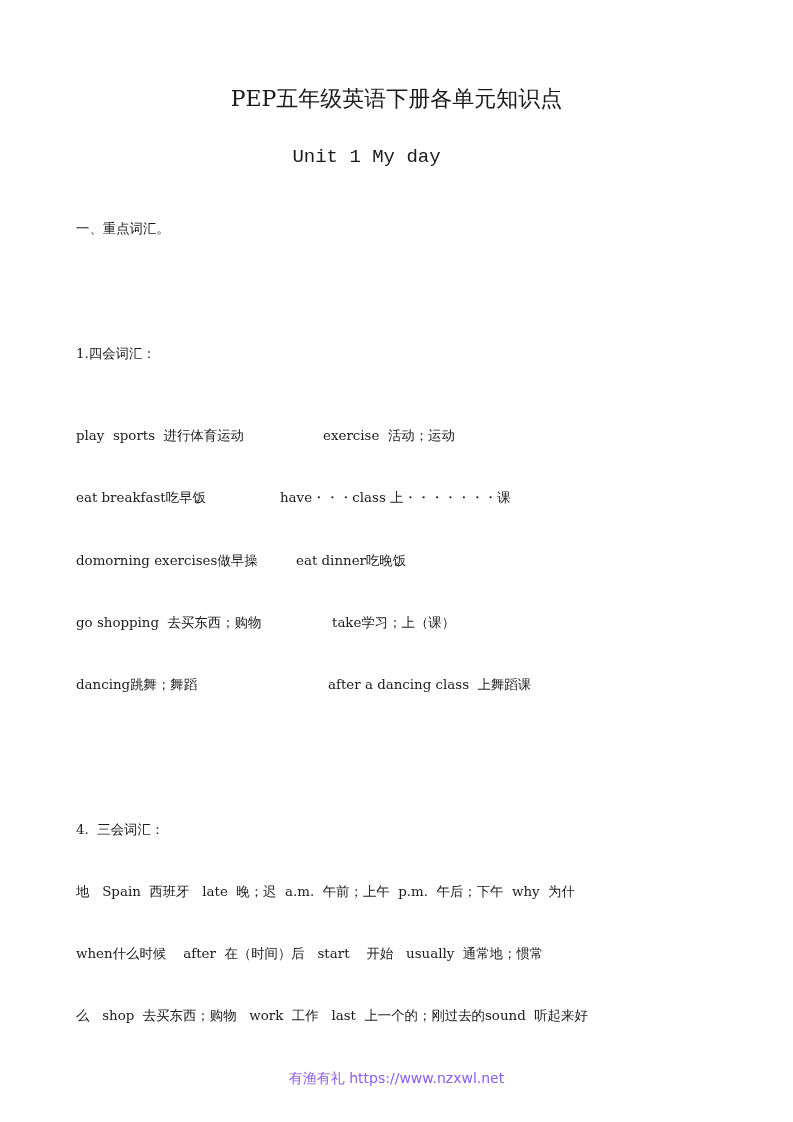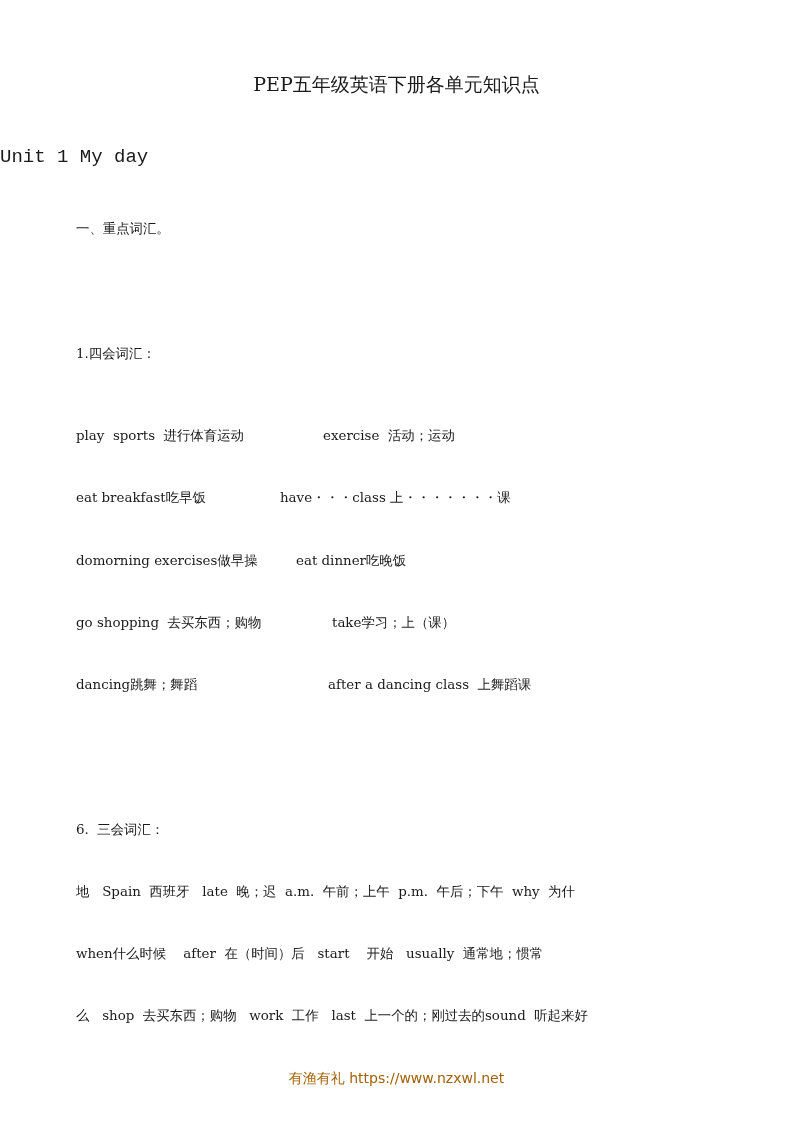--- a/index.html
+++ b/index.html
@@ -3,35 +3,35 @@
   <meta charset="utf-8">
   <style>
     html, body { margin: 0; padding: 0; background: #ffffff; }
     body {
       width: 793px; height: 1122px; position: relative; overflow: hidden;
       font-family: "DejaVu Serif", "Liberation Serif", serif;
       color: #1a1a1a;
     }
     .page { position: absolute; left: 0; top: 0; width: 793px; height: 1122px; }
     .doc-title {
-      position: absolute; left: 0; width: 793px; top: 72px; text-align: center;
-      font-size: 19px; font-family: "DejaVu Serif", "Liberation Serif", serif; letter-spacing: 0px;
+      position: absolute; left: 0; width: 793px; top: 84px; text-align: center;
+      font-size: 22px; font-family: "DejaVu Serif", "Liberation Serif", serif; letter-spacing: 0px;
     }
     .unit-title {
-      position: absolute; left: 0; width: 733px; top: 146px; 
+      position: absolute; left: 0; width: 733px; top: 146px; text-align: center;
       font-size: 19px; font-family: "Liberation Mono", "DejaVu Sans Mono", monospace;
     }
     .body-text {
       position: absolute; left: 76px; width: 650px;
       font-size: 13.4px; line-height: 20.7px; white-space: pre;
     }
     .line { height: 20.7px; white-space: pre; overflow: visible; }
     .footer {
       position: absolute; left: 0; width: 793px; top: 1070px; text-align: center;
-      font-family: "DejaVu Sans", "Liberation Sans", sans-serif; font-size: 14px; color: #a16207;
+      font-family: "DejaVu Sans", "Liberation Sans", sans-serif; font-size: 14px; color: #8b5cf6;
     }
     .seg { display: inline-block; }
   </style>
 </head>
 <body>
 
 <div class="page">
   <div class="doc-title">PEP五年级英语下册各单元知识点</div>
   <div class="unit-title">Unit 1 My day</div>
 
@@ -40,21 +40,21 @@
     <div class="line"></div>
     <div class="line">1.四会词汇：</div>
 
     <div class="line"><span class="seg" style="width:247px">play  sports  进行体育运动</span><span class="seg">exercise  活动；运动</span></div>
     <div class="line"><span class="seg" style="width:204px">eat breakfast吃早饭</span><span class="seg">have・・・class 上・・・・・・・课</span></div>
     <div class="line"><span class="seg" style="width:220px">domorning exercises做早操</span><span class="seg">eat dinner吃晚饭</span></div>
     <div class="line"><span class="seg" style="width:256px">go shopping  去买东西；购物</span><span class="seg">take学习；上（课）</span></div>
     <div class="line"><span class="seg" style="width:252px">dancing跳舞；舞蹈</span><span class="seg">after a dancing class  上舞蹈课</span></div>
 
     <div class="line"></div>
-    <div class="line">6.  三会词汇：</div>
+    <div class="line">4.  三会词汇：</div>
     <div class="line">地   Spain  西班牙   late  晚；迟  a.m.  午前；上午  p.m.  午后；下午  why  为什</div>
     <div class="line">when什么时候    after  在（时间）后   start    开始   usually  通常地；惯常</div>
     <div class="line">么   shop  去买东西；购物   work  工作   last  上一个的；刚过去的sound  听起来好</div>
     
     
     
 
     
     
     

